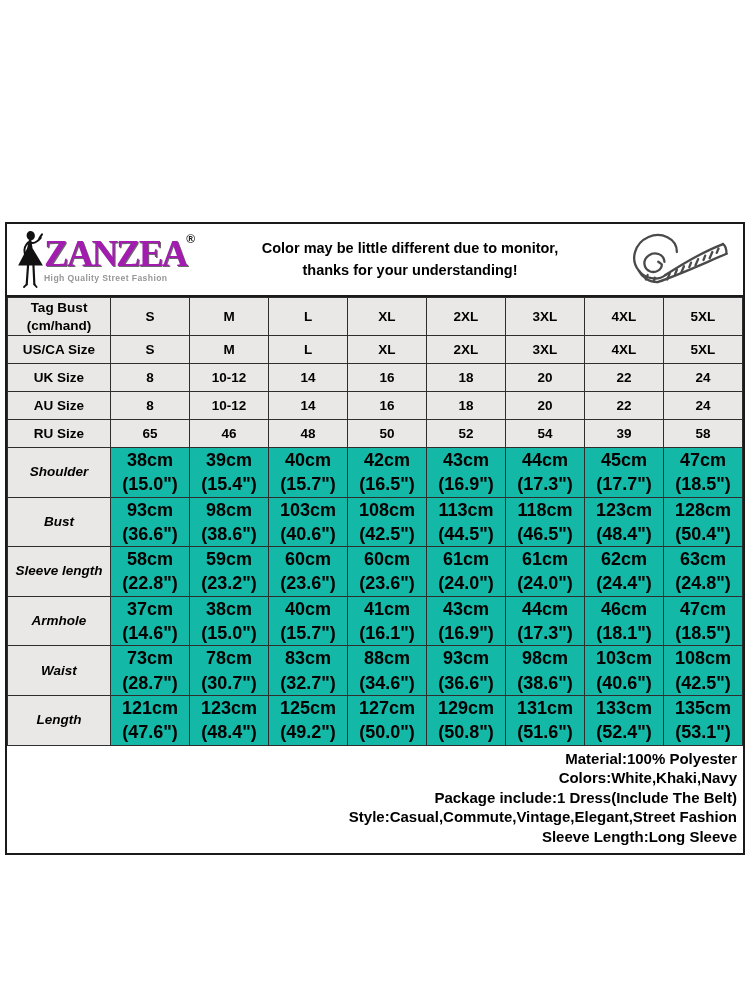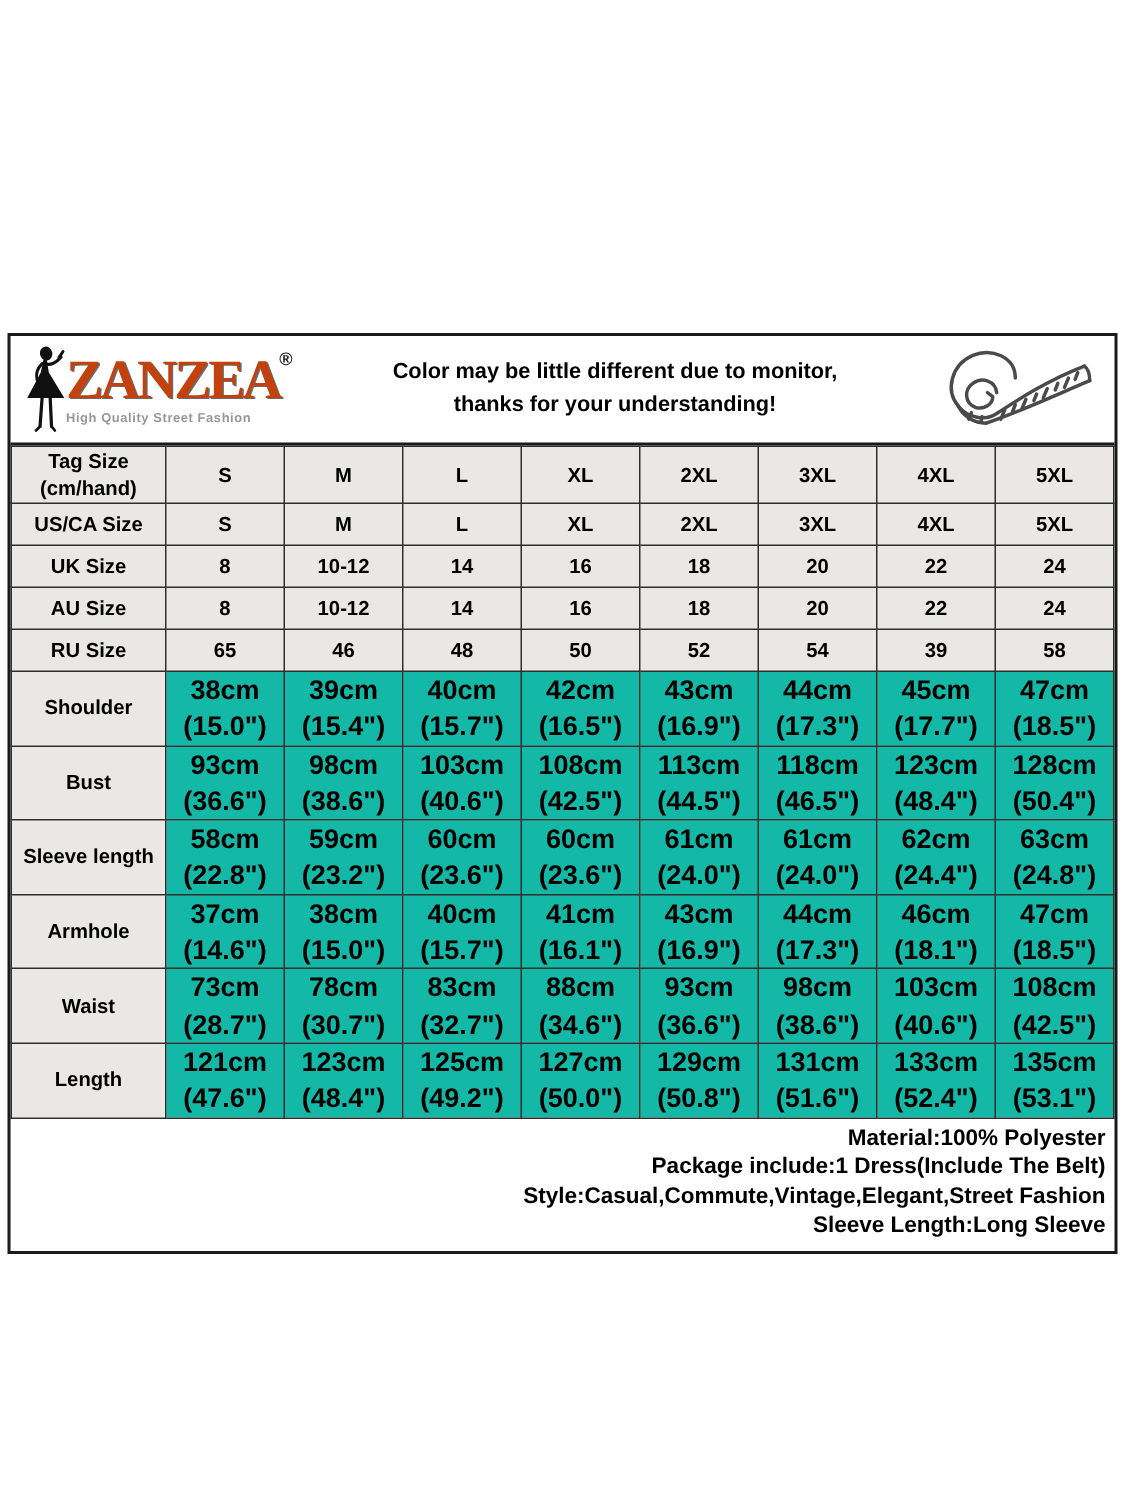--- a/index.html
+++ b/index.html
@@ -7,34 +7,34 @@
           font-family:"Liberation Sans",sans-serif;font-weight:bold;color:#000;}
   .sheet{position:absolute;top:222px;left:5px;width:736px;border:2px solid var(--outer-border,#1a1a1a);background:#fff;}
 
   
   .header{display:flex;align-items:center;height:71px;border-bottom:2px solid var(--outer-border,#1a1a1a);padding:0 8px;}
   .logo{display:flex;align-items:center;width:188px;flex:0 0 auto;}
   .woman{width:36px;height:62px;margin-right:-7px;flex:0 0 auto;}
   .logo-text{display:flex;flex-direction:column;}
   .brand-row{line-height:0.95;white-space:nowrap;}
   .brand{font-family:"Liberation Serif",serif;font-size:37px;font-weight:bold;letter-spacing:-2px;
-         color:#c2410c;text-shadow:1px 1px 0 #6b6b6b;}
+         color:#a21caf;text-shadow:1px 1px 0 #6b6b6b;}
   .reg{font-size:12px;vertical-align:top;position:relative;top:-2px;color:#1b1b1b;}
   .tagline{font-size:8.6px;color:var(--tagline,#979797);letter-spacing:0.4px;margin-top:1px;white-space:nowrap;}
   .disclaimer{flex:1;text-align:center;font-size:14.5px;line-height:1.5;padding:0 4px;}
   .tape{width:118px;height:62px;flex:0 0 auto;}
 
   
   table.size-table{width:100%;border-collapse:collapse;table-layout:fixed;}
   .size-table td{border:1px solid var(--grid,#2e2e2e);text-align:center;vertical-align:middle;padding:0;}
   .col-label{width:103px;}
   .row-size td{height:27px;font-size:13.5px;background:var(--cell-gray,#e9e8e6);}
   .row-tag td{height:37px;line-height:1.3;}
   .row-measure td{height:38px;font-size:18px;line-height:1.35;background:#14b8a6;}
-  .row-measure td.label-cell{background:var(--cell-gray,#e9e8e6);font-size:13.5px;}
+  .row-measure td.label-cell{background:var(--cell-gray,#e9e8e6);font-size:13.5px;font-style:italic;}
 
   
   .details{padding:3px 6px 7px 6px;font-size:15px;line-height:1.3;text-align:right;}
   .detail-line{white-space:nowrap;}
 </style>
 </head>
 <body>
 
 <div class="canvas">
   <div class="sheet">
@@ -93,21 +93,21 @@
           <col>
           <col>
           <col>
           <col>
           <col>
           <col>
       </colgroup>
       <tbody id="table-body">
           <tr class="row-size row-tag">
             <td class="label-cell">
-              <div>Tag Size</div>
+              <div>Tag Bust</div>
               <div>(cm/hand)</div>
             </td>
             <td>S</td>
             <td>M</td>
             <td>L</td>
             <td>XL</td>
             <td>2XL</td>
             <td>3XL</td>
             <td>4XL</td>
             <td>5XL</td>
@@ -364,18 +364,19 @@
             <td>
               <div>135cm</div>
               <div>(53.1")</div>
             </td>
           </tr>
         </tbody>
     </table>
 
     <div class="details" id="details">
         <div class="detail-line">Material:100% Polyester</div>
+        <div class="detail-line">Colors:White,Khaki,Navy</div>
         <div class="detail-line">Package include:1 Dress(Include The Belt)</div>
         <div class="detail-line">Style:Casual,Commute,Vintage,Elegant,Street Fashion</div>
         <div class="detail-line">Sleeve Length:Long Sleeve</div>
       </div>
   </div>
 </div>
 
 </body></html>

